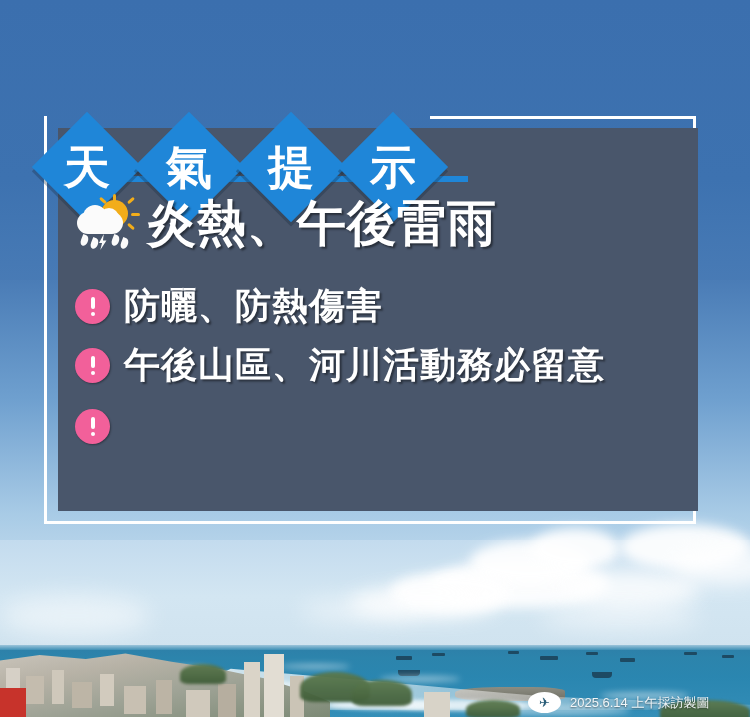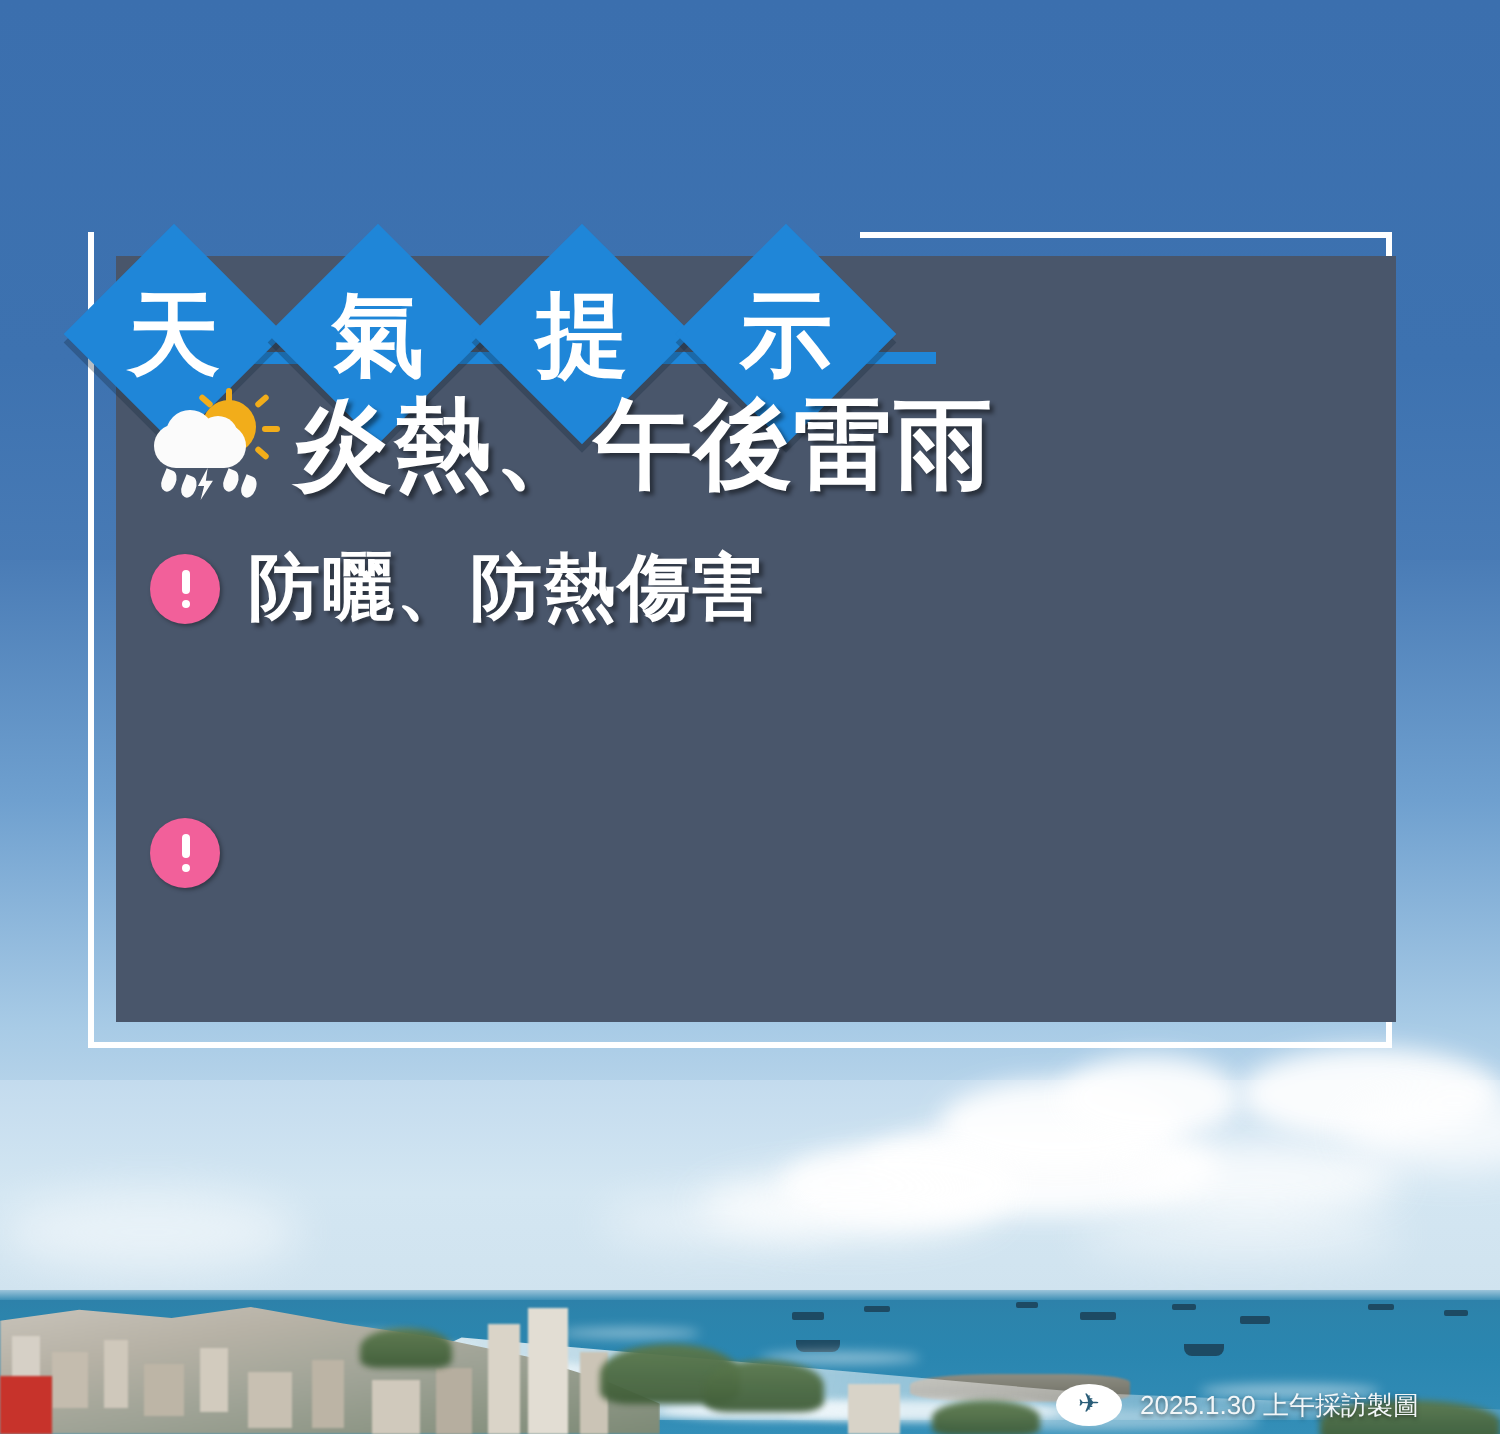--- a/index.html
+++ b/index.html
@@ -297,28 +297,32 @@
       <div class="cl3"></div>
       <div class="drop" style="left:6px;  top:41px;"></div>
       <div class="drop" style="left:16px; top:44px;"></div>
       <div class="drop" style="left:37px; top:41px;"></div>
       <div class="drop" style="left:46px; top:44px;"></div>
       <div class="bolt"></div>
     </div>
     <div class="htext">炎熱、午後雷雨</div>
   </div>
 
-  <div class="bullet-row" style="top:276px;">
+  <div class="bullet-row" style="top:288px;">
     <div class="bdot"></div>
     <div class="btext">防曬、防熱傷害</div>
+  </div>
+  <div class="bullet-row" style="top:347px;">
+    <div class="bdot"></div>
+    <div class="btext">午後山區、河川活動務必留意</div>
   </div>
   <div class="bullet-row" style="top:409px;">
     <div class="bdot"></div>
   </div>
 
   <div id="footer">
     <div id="footer-logo">
       <div class="mark">✈</div>
     </div>
-    <div id="footer-text">2025.1.30 上午採訪製圖</div>
+    <div id="footer-text">2025.6.14 上午採訪製圖</div>
   </div>
 
 </div>
 
 </body></html>

